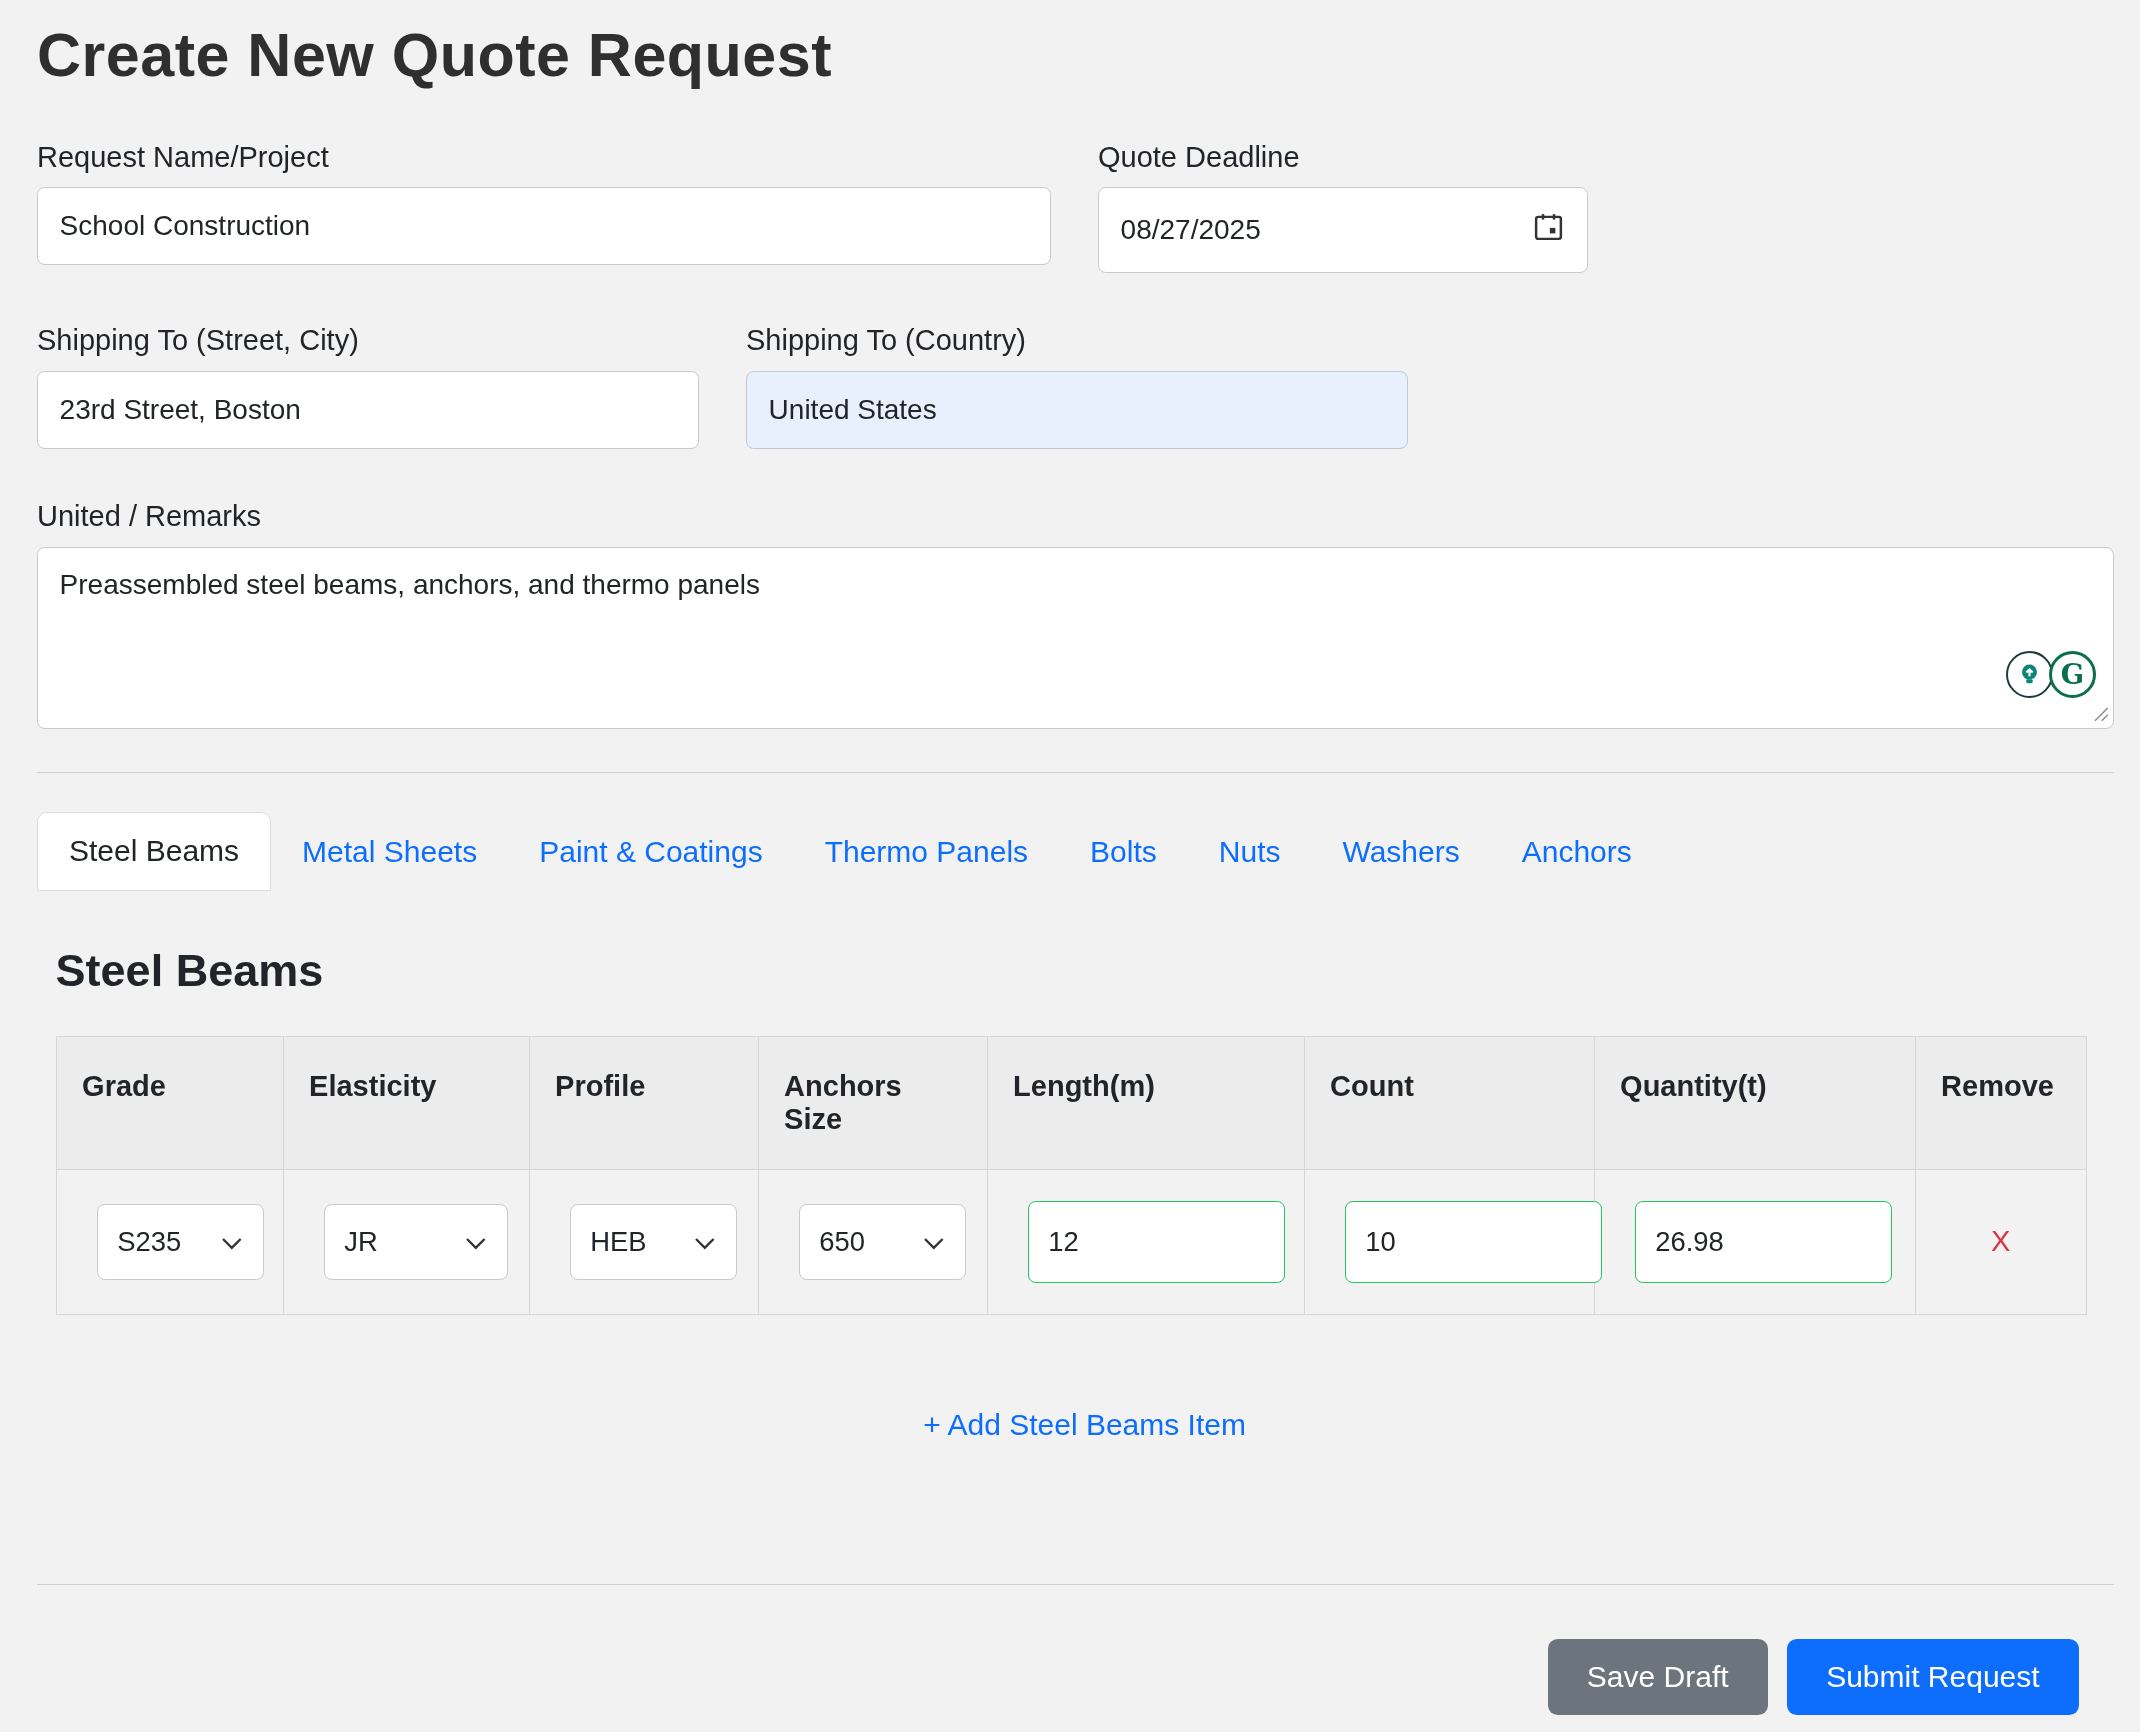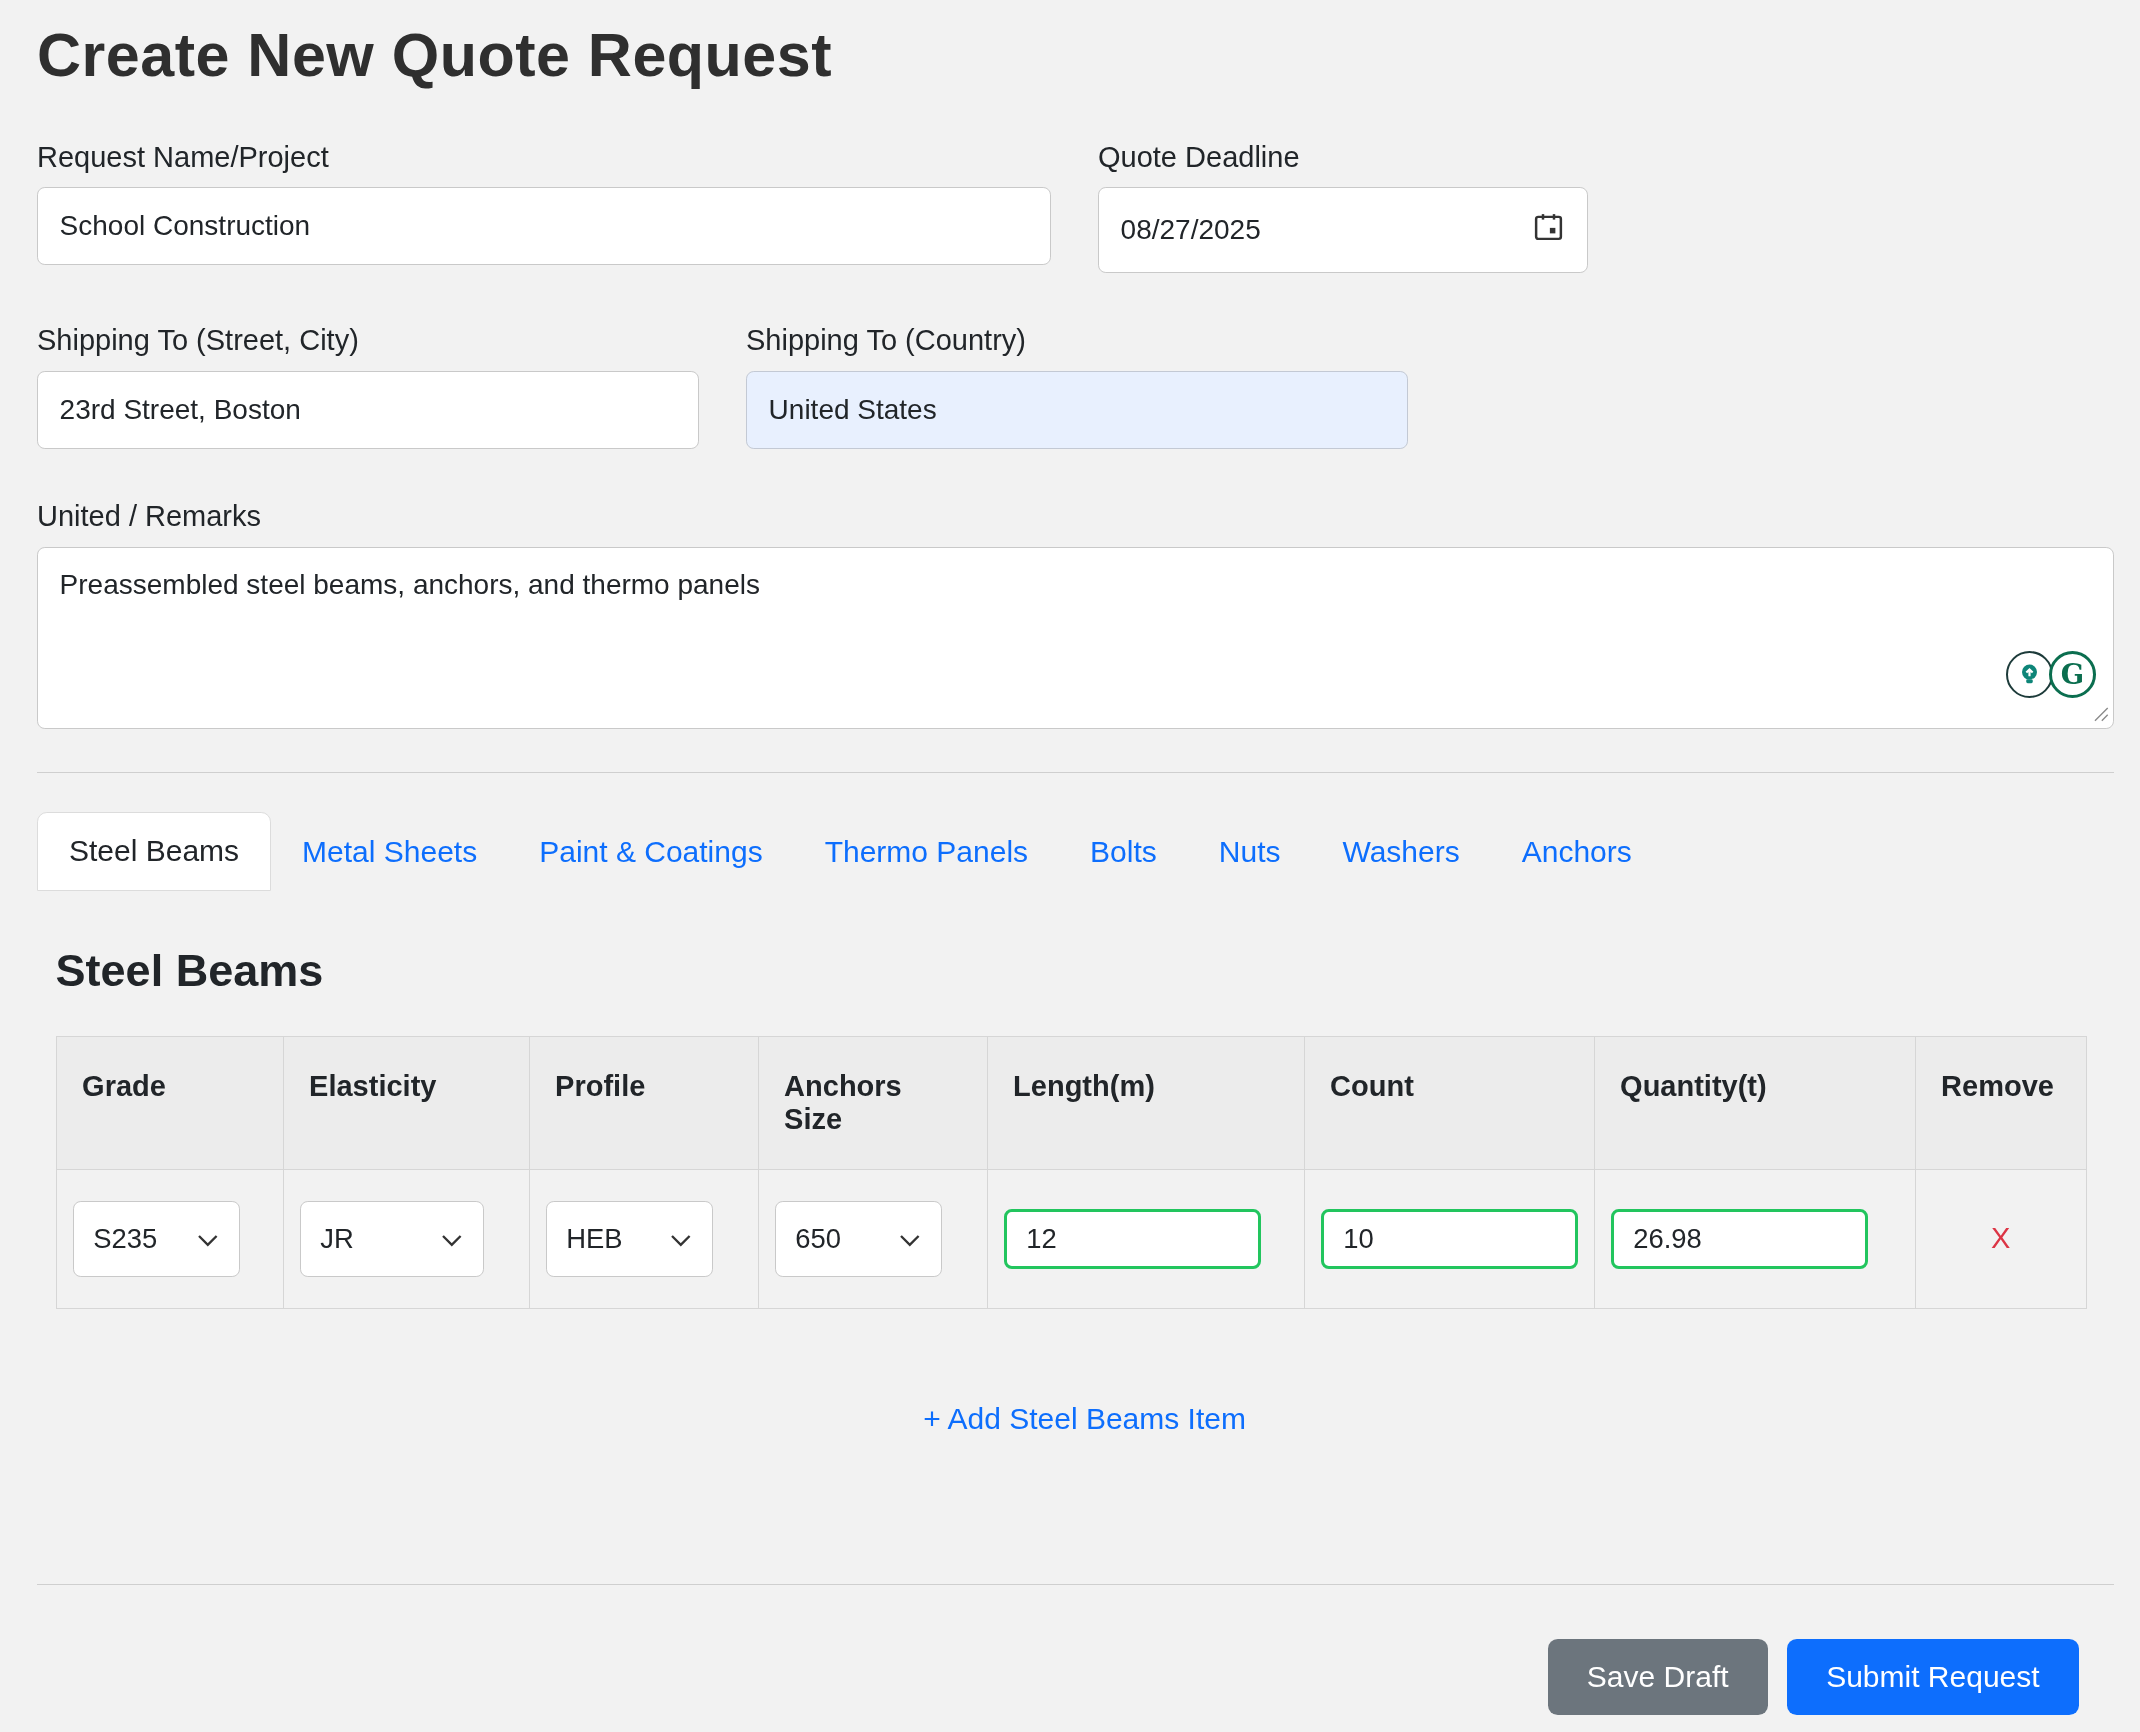--- a/index.html
+++ b/index.html
@@ -126,43 +126,43 @@
   table.items th, table.items td { border: 1px solid #d6d6d6; }
   table.items th {
     background: #ececec;
     text-align: left;
     font-size: 29px;
     font-weight: 700;
     padding: 33px 25.5px;
     vertical-align: top;
   }
   table.items td {
-    padding: 31px 16px;
+    padding: 31px 40px;
     vertical-align: middle;
     font-size: 27.4px;
   }
   .col-psize .th-label { display: inline-block; max-width: 127px; }
   .select-box {
     height: 76px;
     border: 1px solid #c9c9c9;
     border-radius: 7.8px;
     background: #ffffff;
     display: inline-flex;
     align-items: center;
     justify-content: space-between;
     padding: 0 19.6px;
     font-size: 27.4px;
     cursor: pointer;
   }
   .sel-sm { width: 167px; }
   .sel-md { width: 184px; }
   input.cell-input {
-    height: 60px;
+    height: 82px;
     width: 257px;
-    border: 3px solid #22c55e;
+    border: 1px solid #22c55e;
     border-radius: 7.8px;
     background: #ffffff;
     font-family: "Liberation Sans", sans-serif;
     font-size: 27.4px;
     color: #212529;
     padding: 0 19.6px;
     outline: none;
   }
   .cell-remove { text-align: center; }
   .remove-x {

